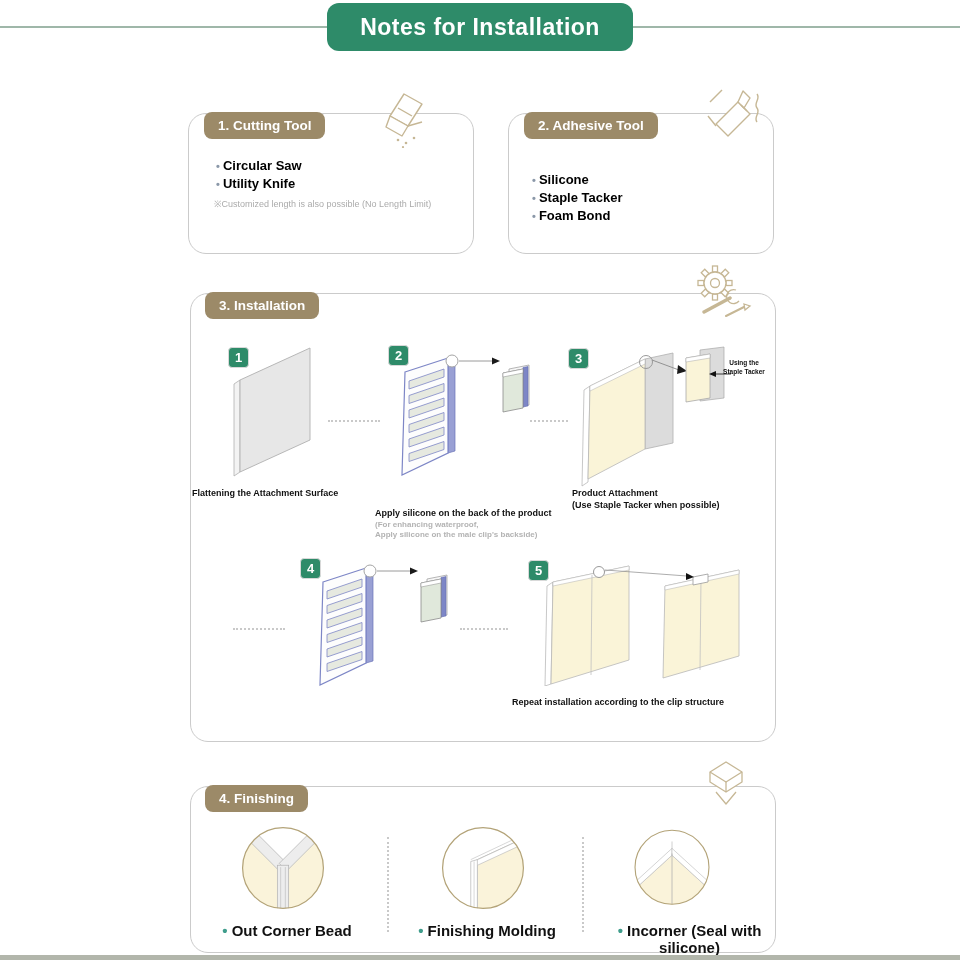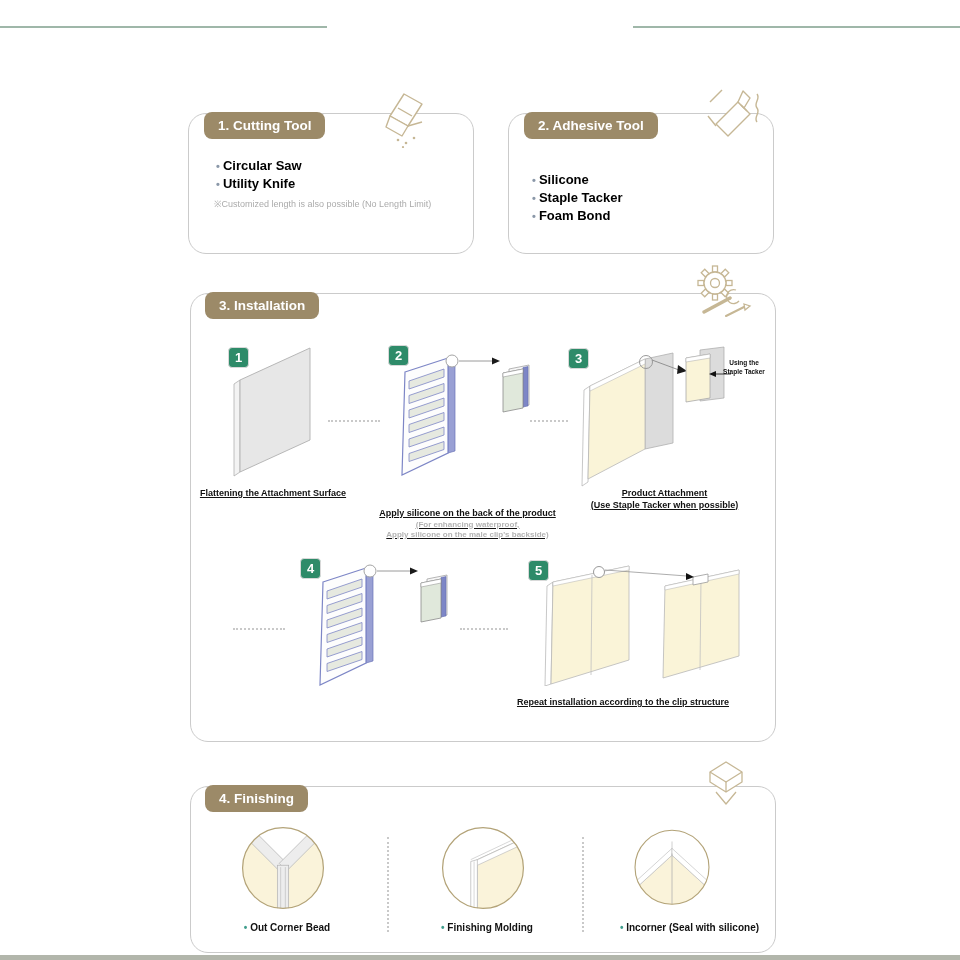--- a/index.html
+++ b/index.html
@@ -21,40 +21,43 @@
   
   .blist{position:absolute;z-index:2;}
   .blist .li{font-weight:bold;font-size:13px;line-height:18px;color:#000000;}
   .blist .li::before{content:"• ";color:#8a97a8;font-size:11px;}
   .note{position:absolute;font-size:9px;color:#ababab;z-index:2;}
 
   
   .badge{position:absolute;width:19px;height:19px;background:#2e8b69;border:1px solid #d9d9d9;
          border-radius:4px;color:#fff;font-weight:bold;font-size:13px;display:flex;
          align-items:center;justify-content:center;z-index:3;}
-  .cap{position:absolute;text-align:center;font-weight:bold;font-size:9px;line-height:11.5px;color:#111;text-decoration:underline;}
+  .cap{position:absolute;font-weight:bold;font-size:9px;line-height:11.5px;color:#111;}
   .sub{font-weight:bold;font-size:8px;line-height:10px;color:#b3b3b3;}
   .dots-h{position:absolute;border-top:2px dotted #c9c9c9;height:0;}
   .dots-v{position:absolute;border-left:2px dotted #c9c9c9;width:0;}
   .anno{position:absolute;font-weight:bold;font-size:6.5px;line-height:9px;text-align:center;color:#111;z-index:4;}
 
   
-  .fcap{position:absolute;text-align:center;font-weight:bold;font-size:10px;color:#111;}
+  .fcap{position:absolute;text-align:center;font-weight:bold;font-size:15px;color:#111;}
   .fcap::before{content:"• ";color:#3f9d8c;}
 
   .bottomband{position:absolute;left:0;top:955px;width:960px;height:5px;background:#b2b6ab;}
   svg{display:block;}
 </style>
 </head>
 <body>
 
 <div class="page">
 
   <div class="hline" style="left:0;width:327px;"></div>
   <div class="hline" style="left:633px;width:327px;"></div>
+  <div class="banner">
+    <span>Notes for Installation</span>
+  </div>
 
   <div class="box" style="left:188px;top:113px;width:284px;height:139px;"></div>
   <div class="seclabel" style="left:204px;top:112px;">1. Cutting Tool</div>
   <svg class="abs" style="left:378px;top:92px;z-index:3;" width="62" height="56" viewBox="0 0 62 56">
     <g stroke="#c6b795" fill="#fff" stroke-width="1.4" stroke-linejoin="round">
       <polygon points="26,2 44,12 30,34 12,24"></polygon>
       <line x1="20" y1="16" x2="34" y2="24"></line>
       <polygon points="12,24 30,34 24,44 8,35"></polygon>
       <line x1="30" y1="34" x2="44" y2="30"></line>
     </g>

